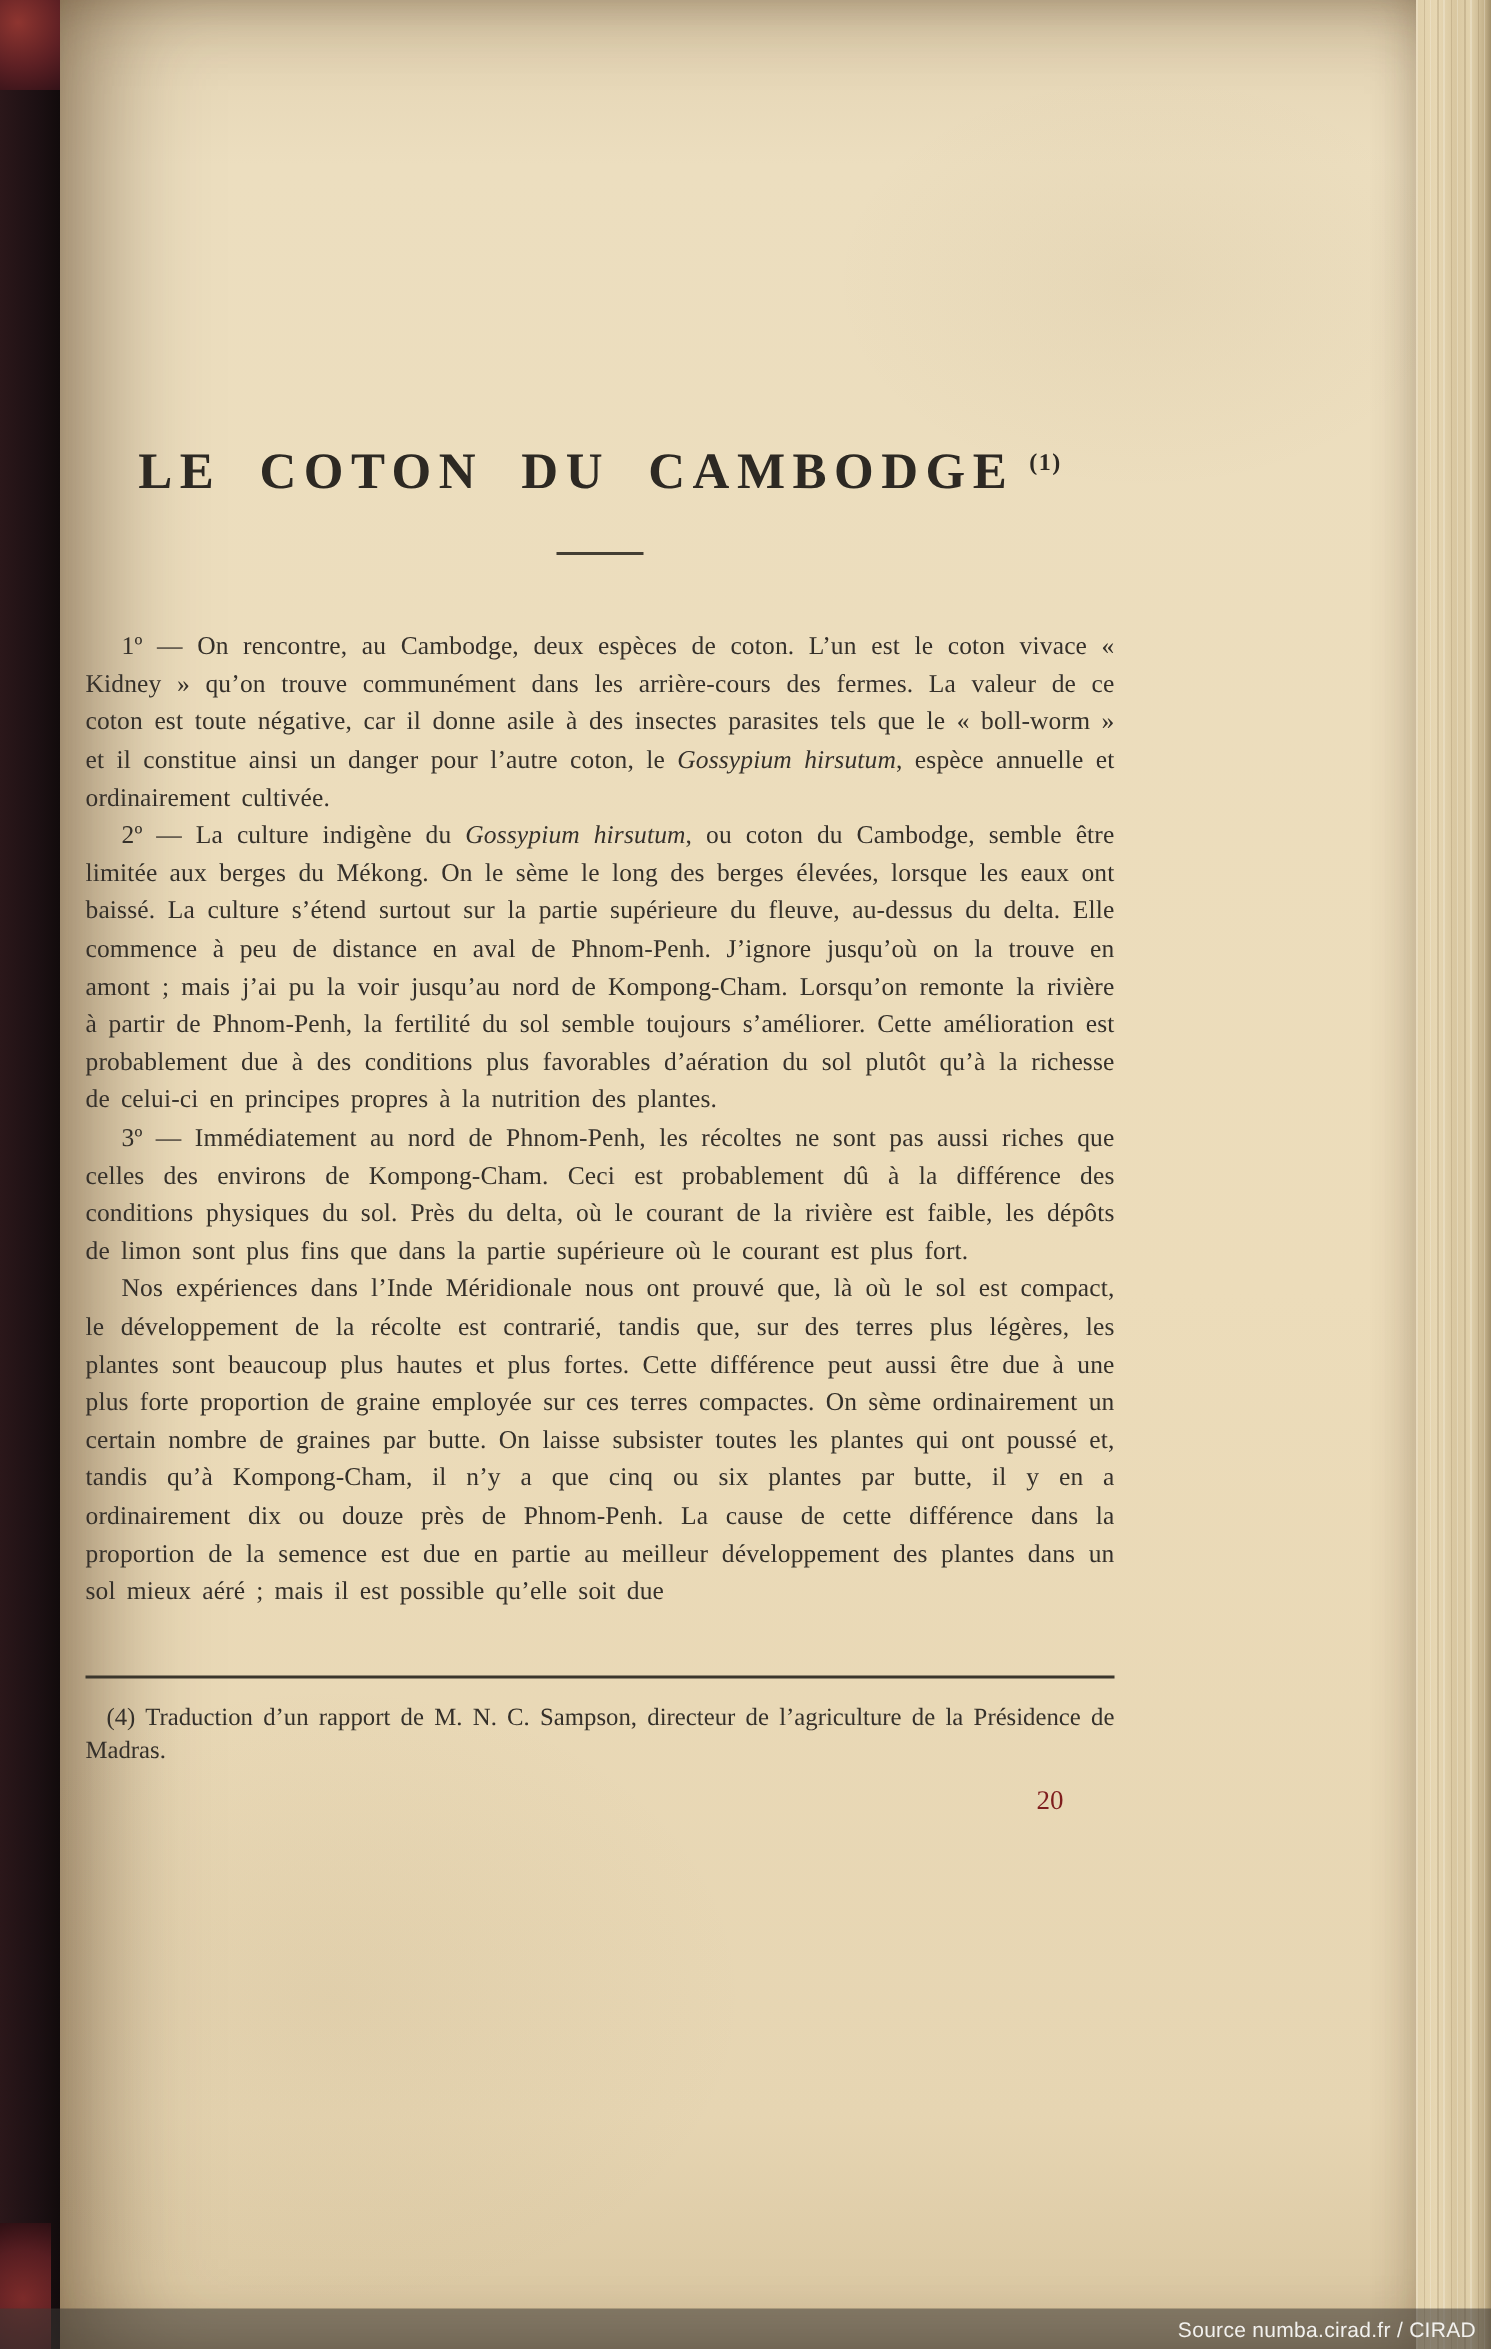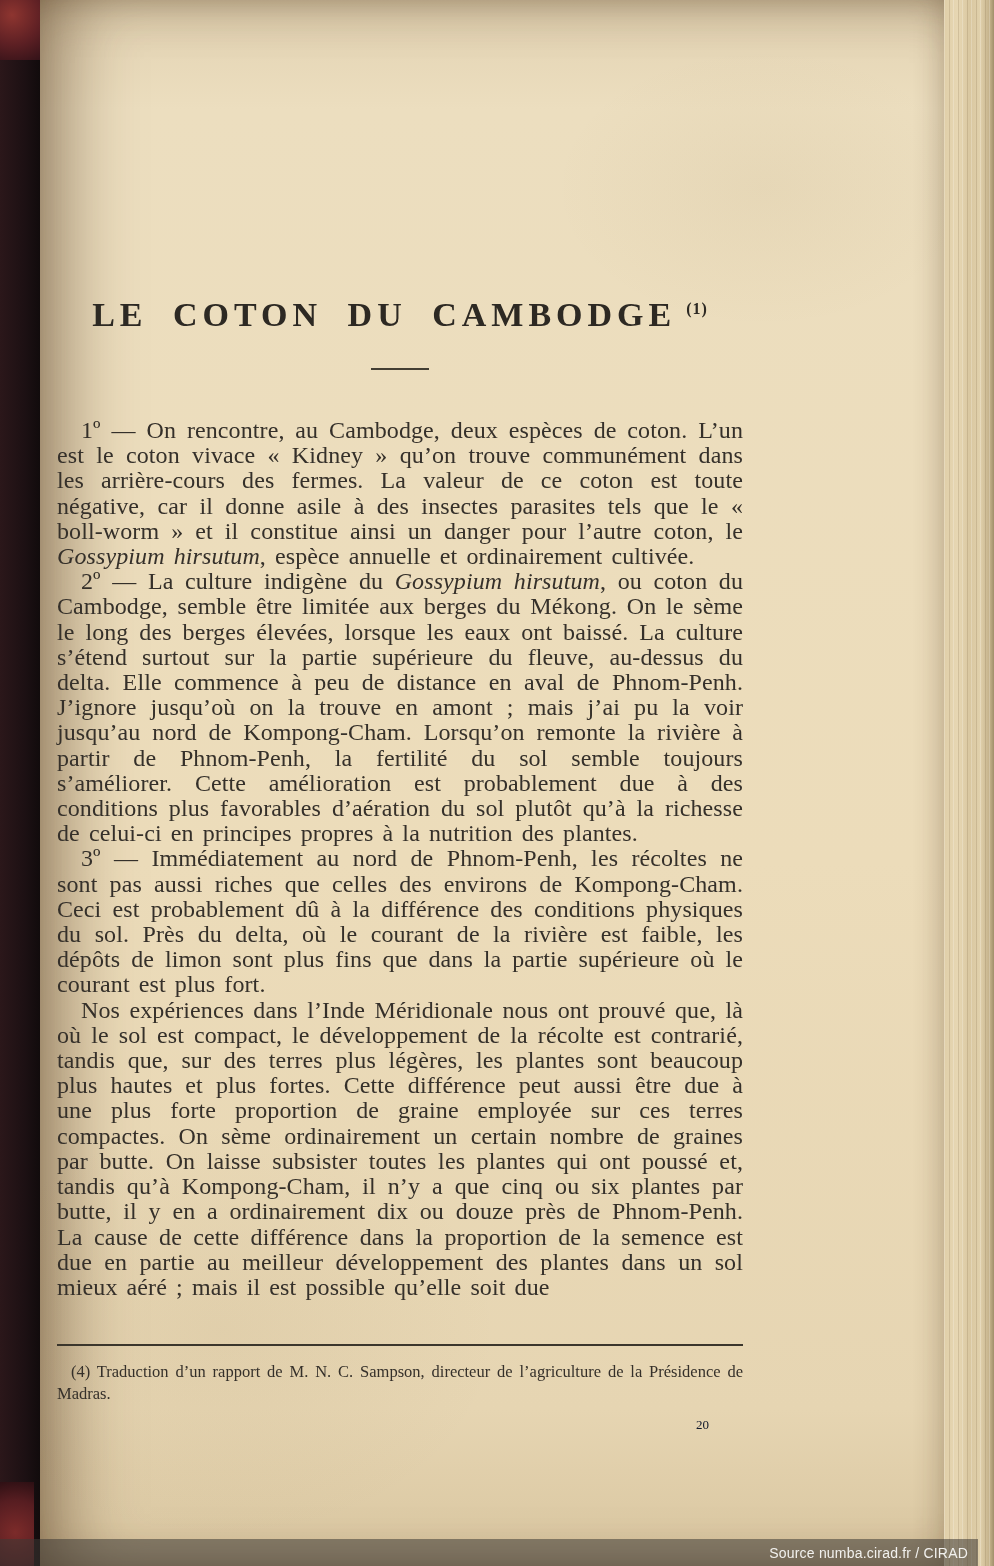--- a/index.html
+++ b/index.html
@@ -81,21 +81,21 @@
     vertical-align: super;
     margin-left: 10px;
   }
   .title-rule {
     width: 58px; height: 2px;
     background: #433e33;
     margin: 34px auto 0 auto;
   }
   .body { margin-top: 48px; }
   .para {
-    font-size: 24px;
+    font-size: 17px;
     line-height: 25.2px;
     text-align: justify;
     text-indent: 24px;
     word-spacing: 3px;
     letter-spacing: 0.1px;
   }
   .it { font-style: italic; }
 
   .foot-rule {
     margin-top: 44px;
@@ -107,27 +107,27 @@
     font-size: 16.5px;
     line-height: 22px;
     text-align: justify;
     text-indent: 14px;
     word-spacing: 2px;
   }
   .page-num {
     margin-top: 12px;
     text-align: right;
     padding-right: 34px;
-    font-size: 13px;
-    color: #0f172a;
+    font-size: 18px;
+    color: #7f1d1d;
   }
 
   
   .watermark {
-    position: absolute; left: 0; right: 16px; bottom: 0; height: 27px;
+    position: absolute; left: 0; right: 0; bottom: 0; height: 27px;
     background: rgba(60, 57, 52, 0.55);
     display: flex; align-items: center; justify-content: flex-end;
     padding-right: 10px;
     font-family: "Liberation Sans", sans-serif;
     font-size: 14px;
     color: #f2f1ee;
     letter-spacing: 0.2px;
   }
 </style>
 </head>

